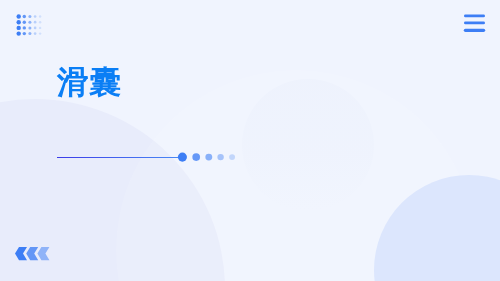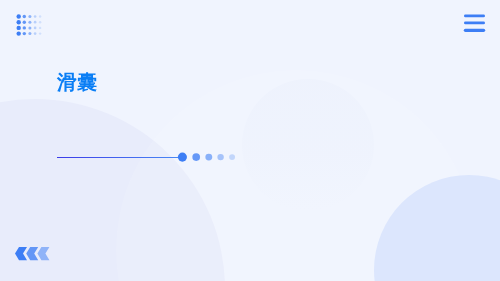--- a/index.html
+++ b/index.html
@@ -3,21 +3,21 @@
 <meta charset="utf-8">
 <title>滑囊</title>
 <style>
   html,body{margin:0;padding:0;}
   body{width:500px;height:281px;overflow:hidden;background:#f0f4fe;
        font-family:"Liberation Sans",sans-serif;-webkit-font-smoothing:antialiased;}
   .slide{position:relative;width:500px;height:281px;background:#f0f4fe;overflow:hidden;}
   .bg{position:absolute;left:0;top:0;}
   .dot-grid{position:absolute;left:14.5px;top:12.5px;width:30px;height:26px;}
   .menu-btn{position:absolute;left:463px;top:14px;width:23px;height:20px;}
-  .title{position:absolute;left:57px;top:66px;font-size:20px;line-height:32px;
+  .title{position:absolute;left:57px;top:66px;font-size:32px;line-height:32px;
          font-weight:700;color:#0a7ef5;letter-spacing:0px;white-space:nowrap;}
   .rule{position:absolute;left:57px;top:157px;width:125px;height:1px;
         background:linear-gradient(90deg,#3b3ce8 0%,#4a8af5 100%);}
   .prog-dots{position:absolute;left:176px;top:150px;width:64px;height:14px;}
   .chevrons{position:absolute;left:15px;top:247px;width:37px;height:14px;}
 </style>
 </head>
 <body>
 
 <div class="slide">

